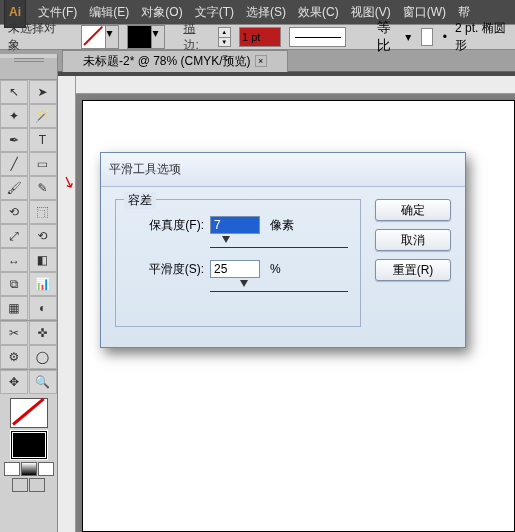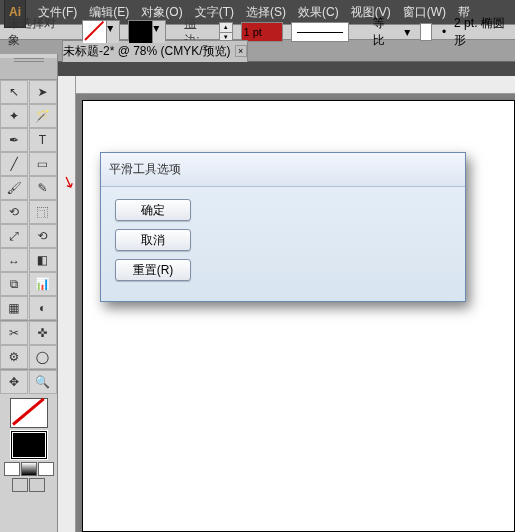--- a/index.html
+++ b/index.html
@@ -4,42 +4,42 @@
 <style>
 * { margin: 0; padding: 0; box-sizing: border-box; font-family: "Microsoft YaHei", SimSun, Arial, sans-serif; }
 body { background: #4a4a4a; width: 515px; height: 532px; overflow: hidden; position: relative; font-size: 12px; }
 
 
 .menubar { background: #4a4a4a; height: 24px; display: flex; align-items: center; color: #e0e0e0; padding-left: 4px; }
 .app-logo { width: 22px; height: 32px; background: #3a3a3a; border: 1px solid #2a2a2a; margin-right: 6px; display: flex; align-items: center; justify-content: center; color: #c89040; font-weight: bold; font-size: 12px; }
 .menu-item { padding: 0 6px; cursor: default; font-size: 12px; }
 
 
-.controlbar { background: #d0d0d0; height: 16px; display: flex; align-items: center; border-top: 1px solid #888; border-bottom: 1px solid #888; padding-left: 8px; gap: 8px; }
+.controlbar { background: #d0d0d0; height: 26px; display: flex; align-items: center; border-top: 1px solid #888; border-bottom: 1px solid #888; padding-left: 8px; gap: 8px; }
 .sel-label { font-size: 12px; color: #333; margin-right: 8px; }
 .swatch-group { display: flex; border: 1px solid #888; }
 .swatch { width: 24px; height: 22px; border-right: 1px solid #888; position: relative; background: #fff; }
 .swatch:last-child { border-right: none; }
 .swatch.slash::before { content: ""; position: absolute; left: 2px; top: 18px; width: 26px; height: 2px; background: #d00; transform: rotate(-45deg); transform-origin: left; }
 .swatch.black { background: #000; }
 .swatch.drop { width: 12px; background: #d0d0d0; }
 .stroke-label { color: #404040; font-size: 12px; margin-left: 10px; text-decoration: underline; }
 .num-input { width: 42px; height: 20px; border: 1px solid #888; background: #b91c1c; font-size: 11px; padding: 4px 2px; }
 .spinner { width: 14px; height: 20px; border: 1px solid #888; background: #e8e8e8; display: flex; flex-direction: column; }
 .spinner div { flex: 1; border-bottom: 1px solid #888; display: flex; align-items: center; justify-content: center; font-size: 6px; }
 .spinner div:last-child { border: none; }
 .line-preview { width: 60px; height: 20px; border: 1px solid #888; background: #fff; display: flex; align-items: center; justify-content: center; }
 .line-preview::after { content: ""; width: 46px; height: 1px; background: #000; }
-.proportion { font-size: 12px; margin-left: 16px; }
+.proportion { font-size: 14px; margin-left: 16px; text-align: center; }
 .dash-box { width: 12px; height: 18px; border: 1px solid #888; background: #fff; margin: 0 2px; }
 .pt-label { font-size: 12px; }
 
 
 .docbar { background: #a0a0a0; height: 22px; display: flex; align-items: center; border-bottom: 1px solid #666; padding-left: 62px; }
-.doctab { background: #c4c4c4; border: 1px solid #888; border-bottom: none; padding: 2px 0; font-size: 12px; display: flex; align-items: center; gap: 4px; }
+.doctab { background: #c4c4c4; border: 1px solid #888; border-bottom: none; padding: 2px 20px; font-size: 12px; display: flex; align-items: center; gap: 4px; }
 .doctab .close { width: 12px; height: 12px; border: 1px solid #999; font-size: 9px; line-height: 10px; text-align: center; }
 
 
 .toolbox-outer { position: absolute; left: 0; top: 54px; width: 58px; background: #d0d0d0; border-right: 1px solid #888; height: 478px; }
 .toolbox-handle { height: 22px; background: #bcbcbc; border-bottom: 1px solid #999; }
 .toolbox-handle::before { content:""; display:block; margin:4px auto; width:30px; height:2px; border-top:1px solid #888; border-bottom:1px solid #888; }
 .tool-grid { display: grid; grid-template-columns: 1fr 1fr; }
 .tool { width: 28px; height: 24px; border: 1px solid #b0b0b0; background: #d6d6d6; display: flex; align-items: center; justify-content: center; font-size: 12px; color: #333; position: relative; }
 .tool-sep { grid-column: 1 / -1; height: 1px; background: #999; }
 .color-swatches { padding: 4px; display: flex; flex-direction: column; align-items: center; gap: 2px; }
@@ -171,19 +171,40 @@
   <div class="canvas-ruler-v"></div>
   <div class="canvas-ruler-h"></div>
   <div class="canvas-page"></div>
 </div>
 
 <div class="red-arrow">↘</div>
 
 <div class="dialog">
   <div class="dialog-title">平滑工具选项</div>
   <div class="dialog-body">
+    <div class="field-group">
+      <div class="field-group-label">容差</div>
+
+      <div class="field-row">
+        <div class="field-label">保真度(F):</div>
+        <input class="field-input selected" value="7" style="">
+        <div class="field-unit">像素</div>
+      </div>
+      <div class="slider-track">
+          <div class="slider-thumb" style="left:12px"></div>
+        </div>
+
+      <div class="field-row">
+        <div class="field-label">平滑度(S):</div>
+        <input class="field-input" value="25" style="">
+        <div class="field-unit">%</div>
+      </div>
+      <div class="slider-track">
+          <div class="slider-thumb" style="left:30px"></div>
+        </div>
+    </div>
     <div class="dialog-buttons">
       <button class="dlg-btn">确定</button>
       <button class="dlg-btn">取消</button>
       <button class="dlg-btn">重置(R)</button>
     </div>
   </div>
 </div>
 
 </body></html>

